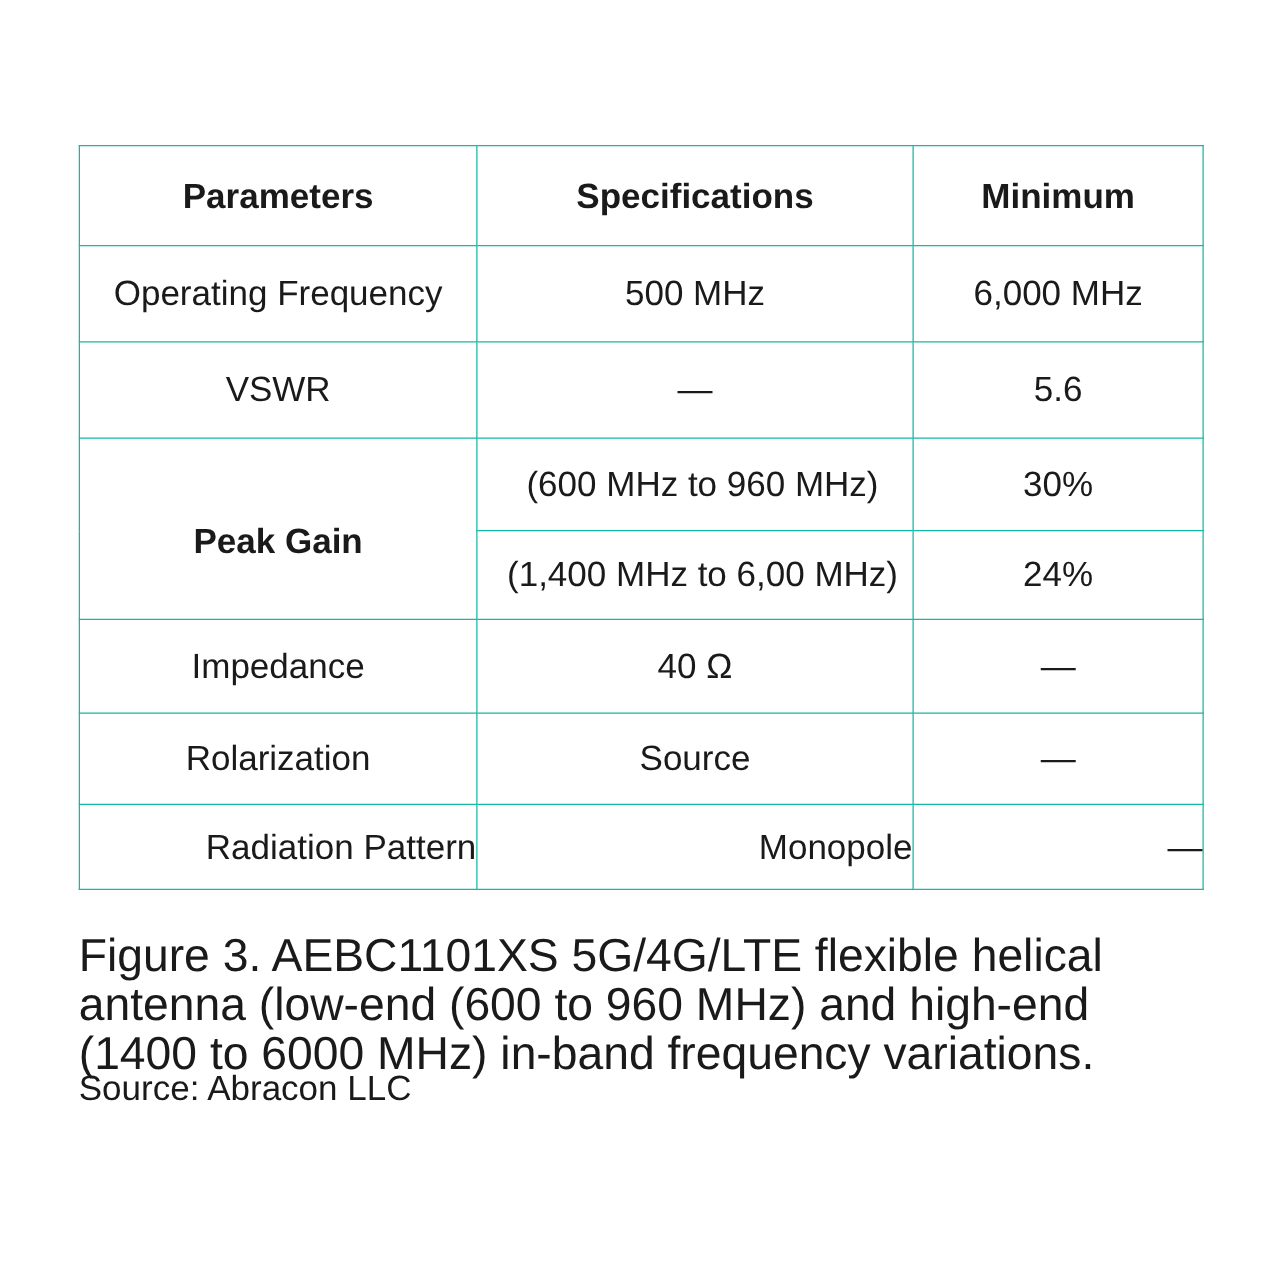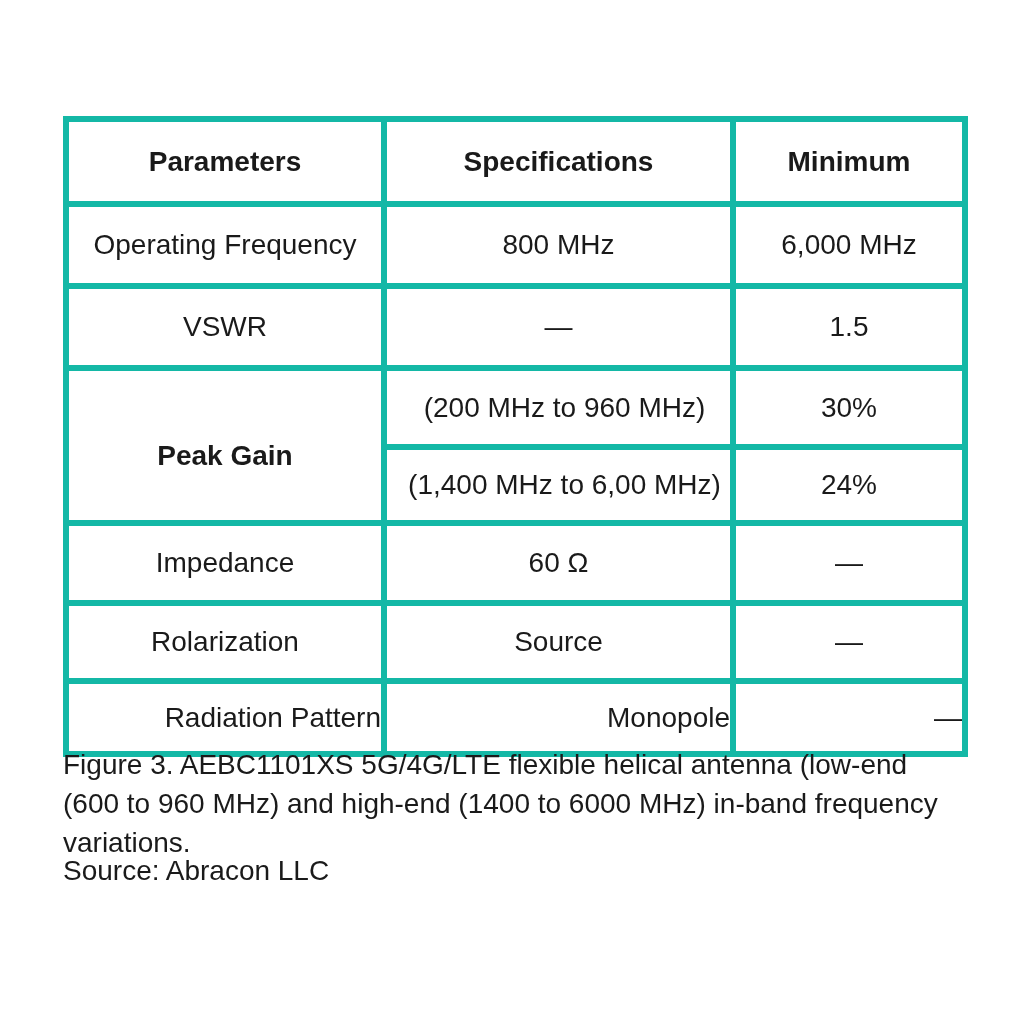--- a/index.html
+++ b/index.html
@@ -1,69 +1,69 @@
 <!DOCTYPE html>
 <html><head>
   <meta charset="utf-8">
   <style>
     html, body { margin:0; padding:0; background:#ffffff; }
     body { width:1024px; height:1024px; position:relative; font-family:"Liberation Sans", "DejaVu Sans", sans-serif; color:#1a1a1a; overflow:hidden; }
     table.spec { position:absolute; left:63px; top:116px; width:899px; border-collapse:collapse; table-layout:fixed; }
-    table.spec td, table.spec th { border:6px solid #14b8a6; text-align:center; vertical-align:middle; font-size:28px; padding:0; }
+    table.spec td, table.spec th { border:1px solid #14b8a6; text-align:center; vertical-align:middle; font-size:28px; padding:0; }
     table.spec th { font-weight:bold; height:79px; }
     col.c1 { width:318px; } col.c2 { width:349px; } col.c3 { width:232px; }
     tr.r1 td { height:76px; }
     tr.r2 td { height:76px; }
     tr.r3 td { height:73px; }
     tr.r4 td { height:70px;margin-top:24px; }
     tr.r5 td { height:74px;text-align:center; }
     tr.r6 td { height:72px; }
     tr.r7 td { height:67px;text-align:right; }
     td.peak-label { vertical-align:top; padding-top:20px !important;font-weight:bold; }
     td.left { text-align:left; padding-left:12px !important; white-space:nowrap; }
-    .caption { position:absolute; left:63px; top:745px; width:880px; font-size:28px; line-height:39px; }
+    .caption { position:absolute; left:63px; top:745px; width:880px; font-size:37px; line-height:39px; }
     .source { position:absolute; left:63px; top:855px; font-size:28px; }
   </style>
 </head>
 <body>
 
 <table class="spec">
   <colgroup>
       <col class="c1">
       <col class="c2">
       <col class="c3">
     </colgroup>
   <tbody>
       <tr>
     <th>Parameters</th>
     <th>Specifications</th>
     <th>Minimum</th>
   </tr>
   <tr class="r1">
     <td>Operating Frequency</td>
-    <td>800 MHz</td>
+    <td>500 MHz</td>
     <td>6,000 MHz</td>
   </tr>
   <tr class="r2">
     <td>VSWR</td>
     <td>—</td>
-    <td>1.5</td>
+    <td>5.6</td>
   </tr>
   <tr class="r3">
     <td rowspan="2" class="peak-label">Peak Gain</td>
-    <td class="left">(200 MHz to 960 MHz)</td>
+    <td class="left">(600 MHz to 960 MHz)</td>
     <td>30%</td>
   </tr>
   <tr class="r4">
     <td class="left">(1,400 MHz to 6,00 MHz)</td>
     <td>24%</td>
   </tr>
   <tr class="r5">
     <td>Impedance</td>
-    <td>60 Ω</td>
+    <td>40 Ω</td>
     <td>—</td>
   </tr>
   <tr class="r6">
     <td>Rolarization</td>
     <td>Source</td>
     <td>—</td>
   </tr>
   <tr class="r7">
     <td>Radiation Pattern</td>
     <td>Monopole</td>

